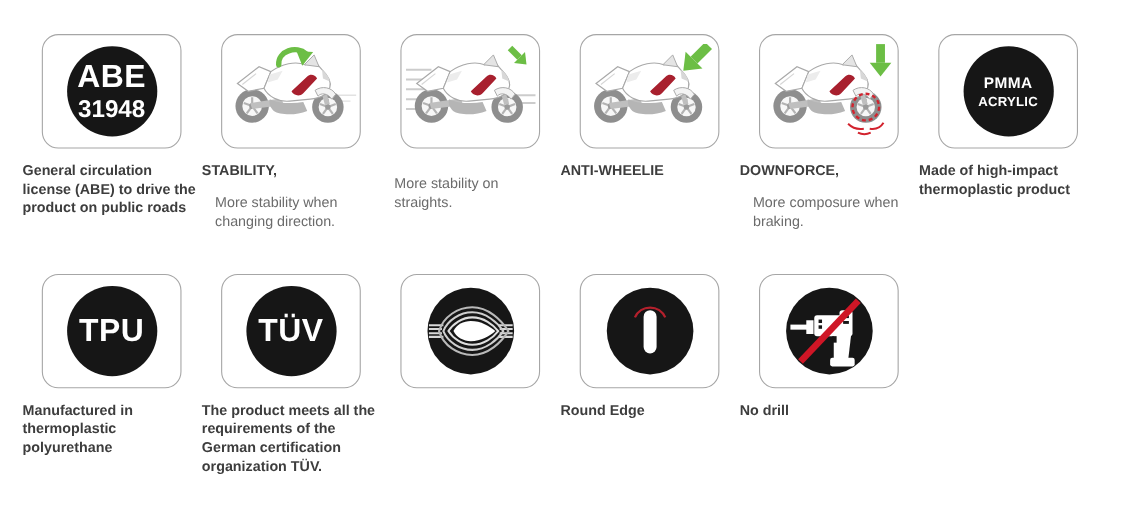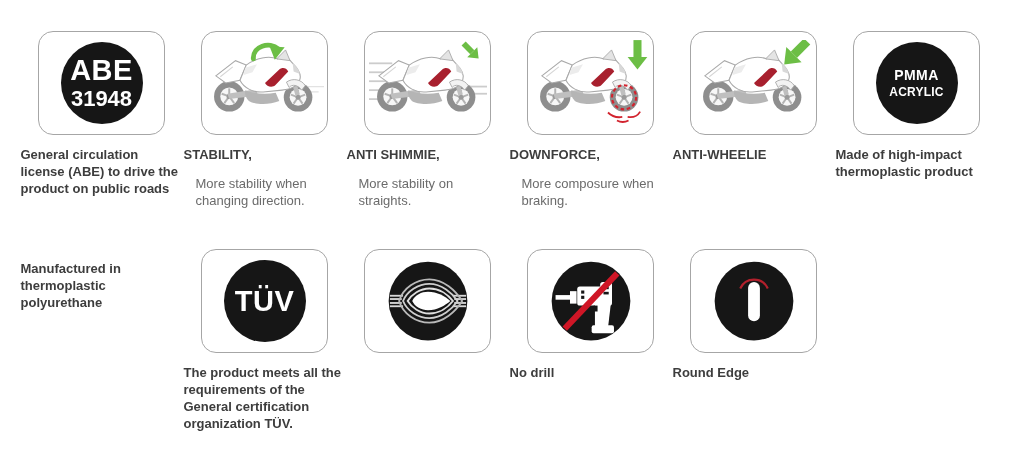--- a/index.html
+++ b/index.html
@@ -136,22 +136,35 @@
             <line x1="100" y1="52" x2="132" y2="52"></line>
             <line x1="106" y1="60" x2="132" y2="60"></line>
           </g>
           <use href="#bike"></use>
           <g transform="translate(114,12) rotate(-45) scale(0.72)">
             <use href="#garrow"></use>
           </g>
         </svg>
       </div>
       <div class="caption">
-        <p class="cap-title">ANTI SHIMMIE,</p>
         <p class="cap-desc">More stability on straights.</p>
+      </div>
+    </div>
+
+    <div class="cell">
+      <div class="card">
+        <svg width="118" height="86" viewBox="0 0 132 96">
+          <use href="#bike"></use>
+          <g transform="translate(113,14) rotate(45) scale(1.1)">
+            <use href="#garrow"></use>
+          </g>
+        </svg>
+      </div>
+      <div class="caption">
+        <p class="cap-title">ANTI-WHEELIE</p>
       </div>
     </div>
 
     <div class="cell">
       <div class="card">
         <svg width="118" height="86" viewBox="0 0 132 96">
           <use href="#bike"></use>
           <circle cx="103" cy="64" r="13.5" fill="none" stroke="#d2232e" stroke-width="2.4" stroke-dasharray="4 3"></circle>
           <g stroke="#d2232e" stroke-width="2" fill="none">
             <path d="M85,81 C89,85 95,87 101,86"></path>
@@ -164,62 +177,53 @@
         </svg>
       </div>
       <div class="caption">
         <p class="cap-title">DOWNFORCE,</p>
         <p class="cap-desc">More composure when braking.</p>
       </div>
     </div>
 
     <div class="cell">
       <div class="card">
-        <svg width="118" height="86" viewBox="0 0 132 96">
-          <use href="#bike"></use>
-          <g transform="translate(113,14) rotate(45) scale(1.1)">
-            <use href="#garrow"></use>
-          </g>
-        </svg>
-      </div>
-      <div class="caption">
-        <p class="cap-title">ANTI-WHEELIE</p>
-      </div>
-    </div>
-
-    <div class="cell">
-      <div class="card">
         <div class="badge small">
           <span class="b-l1">PMMA</span>
           <span class="b-l2">ACRYLIC</span>
         </div>
       </div>
       <div class="caption">
         <p class="cap-bold">Made of high-impact thermoplastic product</p>
       </div>
     </div>
 
   </div>
 
   <div class="row row-2">
 
     <div class="cell">
+      <div class="card">
+        <div class="badge">
+          <span class="b-l1">TPU</span>
+        </div>
+      </div>
       <div class="caption">
         <p class="cap-bold">Manufactured in thermoplastic polyurethane</p>
       </div>
     </div>
 
     <div class="cell">
       <div class="card">
         <div class="badge">
           <span class="b-l1">TÜV</span>
         </div>
       </div>
       <div class="caption">
-        <p class="cap-bold">The product meets all the requirements of the General certification organization TÜV.</p>
+        <p class="cap-bold">The product meets all the requirements of the German certification organization TÜV.</p>
       </div>
     </div>
 
     <div class="cell">
       <div class="card">
         <svg width="84" height="84" viewBox="0 0 64 64">
           <circle cx="32" cy="32" r="30" fill="#161616"></circle>
           <g fill="none" stroke-width="1.4">
             <g stroke="#d9d9d9">
               <line x1="3" y1="28" x2="13" y2="28"></line>
@@ -237,20 +241,33 @@
           </g>
           <path d="M20,32 C22,27.5 27,25 32,25 C39,25 45,28.5 49,32 C45,35.5 39,39 32,39 C27,39 22,36.5 20,32 Z" fill="#ffffff"></path>
         </svg>
       </div>
     </div>
 
     <div class="cell">
       <div class="card">
         <svg width="84" height="84" viewBox="0 0 64 64">
           <circle cx="32" cy="32" r="30" fill="#161616"></circle>
+          <path d="M21.5,22.5 A 11.5,11.5 0 0 1 42.5,22.5" fill="none" stroke="#b3202c" stroke-width="1.6"></path>
+          <rect x="27.5" y="17.5" width="9" height="30" rx="4.5" fill="#ffffff"></rect>
+        </svg>
+      </div>
+      <div class="caption">
+        <p class="cap-bold">Round Edge</p>
+      </div>
+    </div>
+
+    <div class="cell">
+      <div class="card">
+        <svg width="84" height="84" viewBox="0 0 64 64">
+          <circle cx="32" cy="32" r="30" fill="#161616"></circle>
           <g>
             <rect x="5" y="27.5" width="12" height="3.5" fill="#ffffff"></rect>
             <rect x="16" y="24.5" width="5" height="9.5" fill="#ffffff"></rect>
             <rect x="21.5" y="21" width="21" height="14.5" rx="2" fill="#ffffff"></rect>
             <rect x="39" y="17.5" width="9" height="18" rx="2" fill="#ffffff"></rect>
             <path d="M35,35 L47,35 L45,52 L35,52 Z" fill="#ffffff"></path>
             <rect x="32.5" y="50.5" width="17" height="6" rx="1.5" fill="#ffffff"></rect>
             <g fill="#161616">
               <rect x="24.5" y="24" width="2.4" height="2.4"></rect>
               <rect x="24.5" y="28" width="2.4" height="2.4"></rect>
@@ -260,27 +277,14 @@
             </g>
           </g>
           <line x1="12" y1="53" x2="52" y2="11" stroke="#cf1626" stroke-width="4.6"></line>
         </svg>
       </div>
       <div class="caption">
         <p class="cap-bold">No drill</p>
       </div>
     </div>
 
-    <div class="cell">
-      <div class="card">
-        <svg width="84" height="84" viewBox="0 0 64 64">
-          <circle cx="32" cy="32" r="30" fill="#161616"></circle>
-          <path d="M21.5,22.5 A 11.5,11.5 0 0 1 42.5,22.5" fill="none" stroke="#b3202c" stroke-width="1.6"></path>
-          <rect x="27.5" y="17.5" width="9" height="30" rx="4.5" fill="#ffffff"></rect>
-        </svg>
-      </div>
-      <div class="caption">
-        <p class="cap-bold">Round Edge</p>
-      </div>
-    </div>
-
   </div>
 </div>
 
 </body></html>

